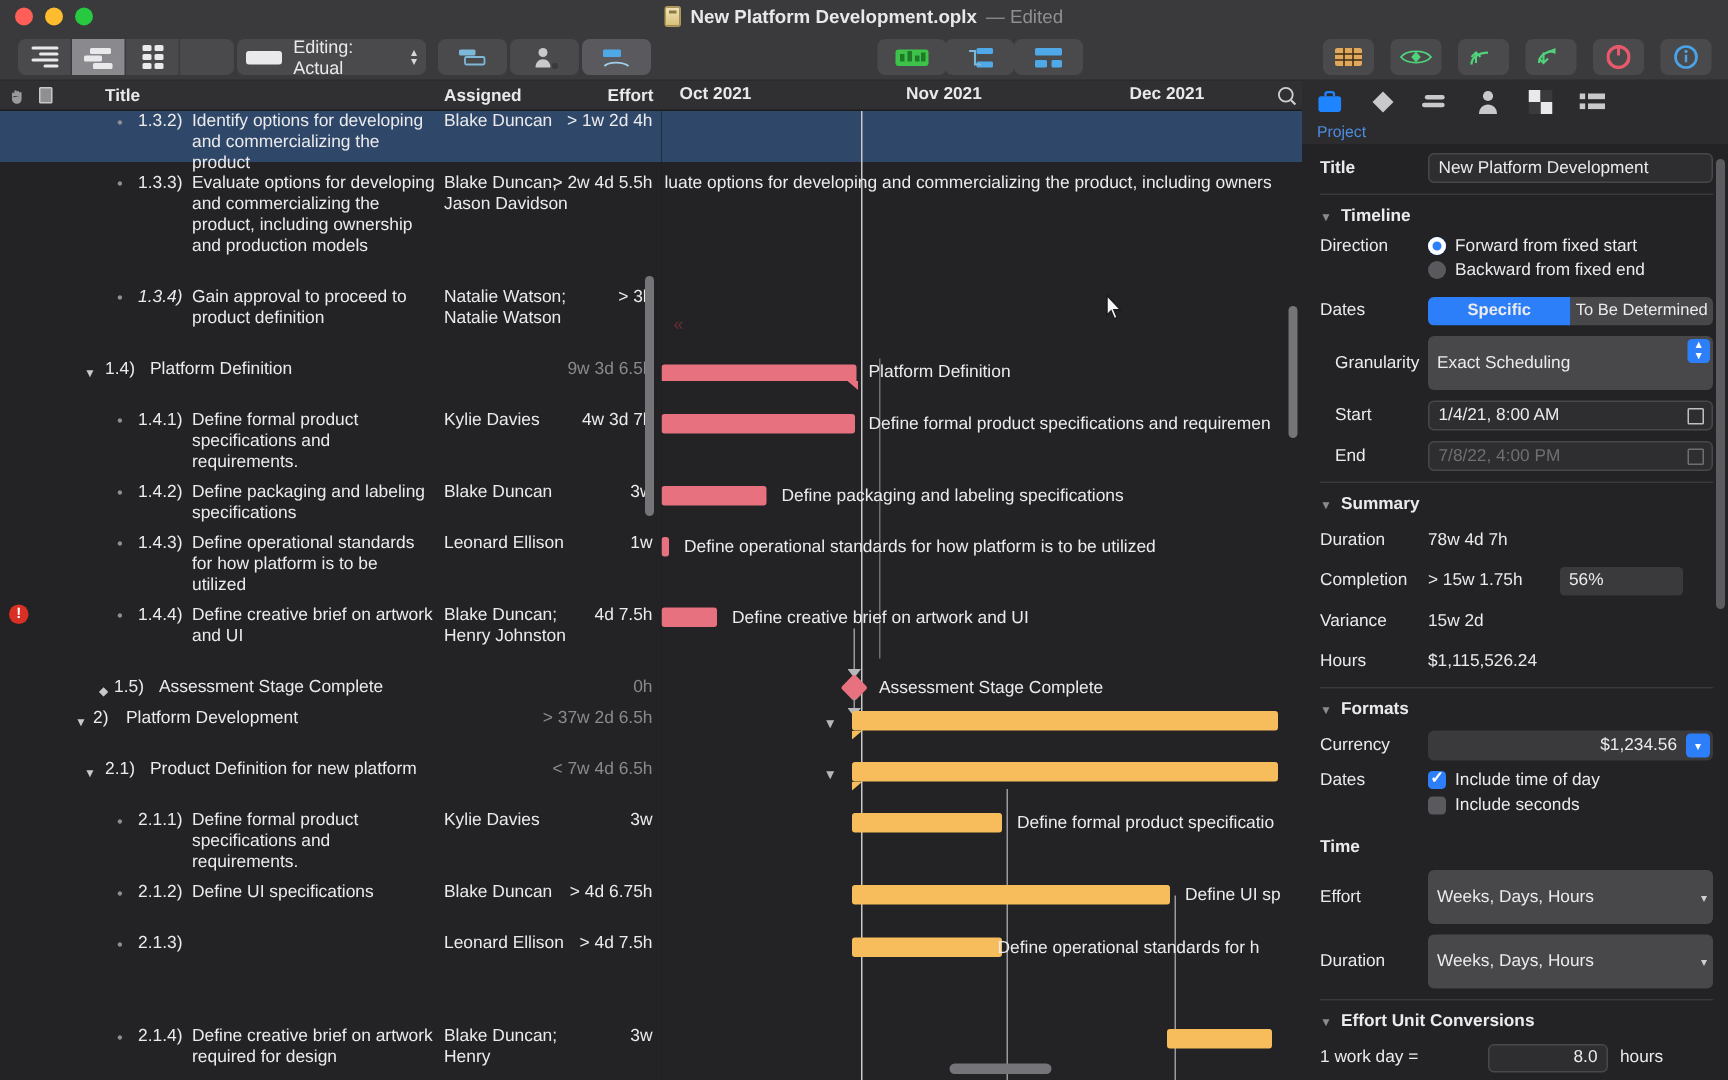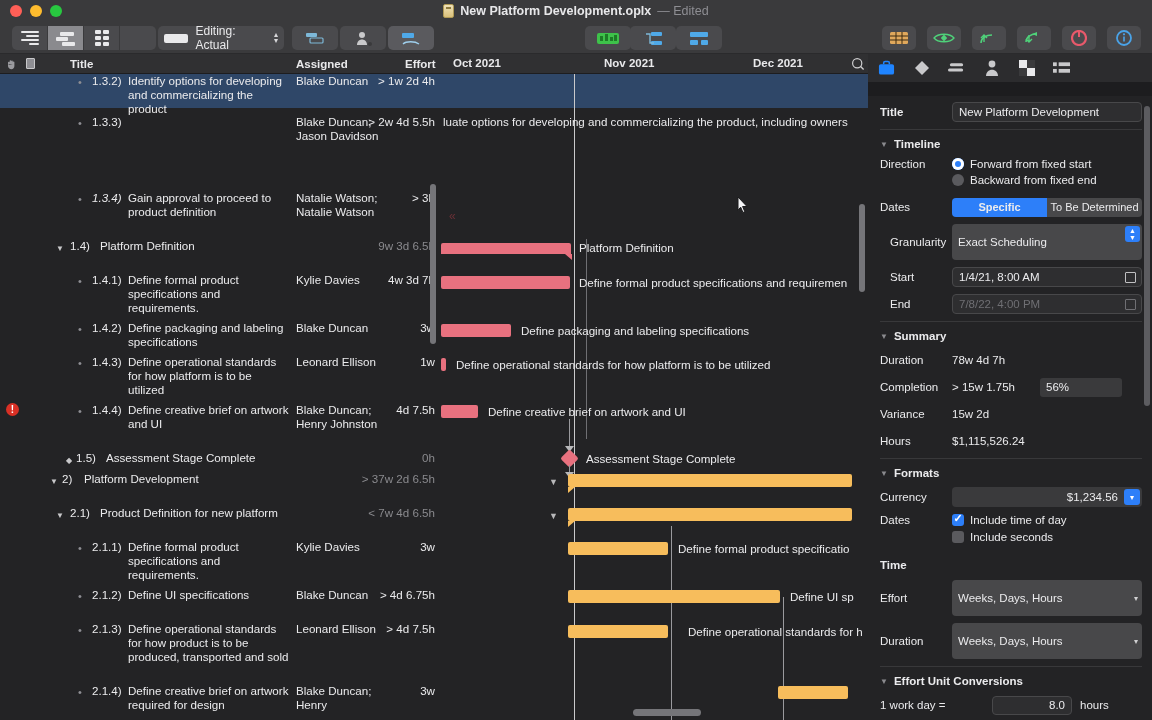--- a/index.html
+++ b/index.html
@@ -405,20 +405,21 @@
       <span class="bullet" style="left:78px;top:15px;">•</span>
       <span class="num" style="left:92px;top:14px;">1.3.2)</span>
       <span class="ttl" style="left:128px;top:14px;width:162px;">Identify options for developing and commercializing the product</span>
       <span class="asg" style="top:14px;">Blake Duncan</span>
       <span class="eff" style="top:14px;">&gt; 1w 2d 4h</span>
     </div>
 
     <div class="row" style="top:41px;height:76px;">
       <span class="bullet" style="left:78px;top:1px;">•</span>
       <span class="num" style="left:92px;top:0;">1.3.3)</span>
+      <span class="ttl" style="left:128px;top:0;width:162px;">Evaluate options for developing and commercializing the product, including ownership and production models</span>
       <span class="asg" style="top:0;">Blake Duncan; Jason Davidson</span>
       <span class="eff" style="top:0;text-align:right;">&gt; 2w 4d 5.5h</span>
     </div>
 
     <div class="row" style="top:117px;height:48px;">
       <span class="bullet" style="left:78px;top:1px;">•</span>
       <span class="num" style="left:92px;top:0;font-style:italic;">1.3.4)</span>
       <span class="ttl" style="left:128px;top:0;width:162px;">Gain approval to proceed to product definition</span>
       <span class="asg" style="top:0;">Natalie Watson; Natalie Watson</span>
       <span class="eff" style="top:0;">&gt; 3h</span>
@@ -497,21 +498,20 @@
       <span class="bullet" style="left:78px;top:1px;">•</span>
       <span class="num" style="left:92px;top:0;">2.1.2)</span>
       <span class="ttl" style="left:128px;top:0;width:162px;">Define UI specifications</span>
       <span class="asg" style="top:0;">Blake Duncan</span>
       <span class="eff" style="top:0;width:105px;">&gt; 4d 6.75h</span>
     </div>
 
     <div class="row" style="top:548px;height:62px;">
       <span class="bullet" style="left:78px;top:1px;">•</span>
       <span class="num" style="left:92px;top:0;">2.1.3)</span>
-      <span class="ttl" style="left:128px;top:0;width:162px;">Define operational standards for how product is to be produced, transported and sold</span>
       <span class="asg" style="top:0;">Leonard Ellison</span>
       <span class="eff" style="top:0;width:105px;">&gt; 4d 7.5h</span>
     </div>
 
     <div class="row" style="top:610px;height:36px;">
       <span class="bullet" style="left:78px;top:1px;">•</span>
       <span class="num" style="left:92px;top:0;">2.1.4)</span>
       <span class="ttl" style="left:128px;top:0;width:162px;">Define creative brief on artwork required for design</span>
       <span class="asg" style="top:0;">Blake Duncan; Henry</span>
       <span class="eff" style="top:0;">3w</span>
@@ -566,21 +566,21 @@
     <div class="gbar orange" style="left:127px;top:468px;width:100px;"></div>
     <div class="glabel" style="left:237px;top:468px;">Define formal product specificatio</div>
 
     <div class="dep" style="left:230px;top:452px;width:1px;height:266px;"></div>
 
     <div class="gbar orange" style="left:127px;top:516px;width:212px;"></div>
     <div class="glabel" style="left:349px;top:516px;">Define UI sp</div>
     <div class="dep" style="left:342px;top:523px;width:1px;height:126px;"></div>
 
     <div class="gbar orange" style="left:127px;top:551px;width:100px;"></div>
-    <div class="glabel" style="left:247px;top:551px;">Define operational standards for h</div>
+    <div class="glabel" style="left:224px;top:551px;">Define operational standards for h</div>
 
     <div class="gbar orange" style="left:337px;top:612px;width:70px;"></div>
 
     <div class="vscroll" style="right:3px;top:130px;height:88px;"></div>
     <div class="hscroll" style="left:192px;bottom:4px;width:68px;"></div>
   </div>
 
   <div class="vscroll" style="left:430px;top:184px;height:160px;"></div>
 
   <svg class="cursor" style="left:737px;top:196px;" viewBox="0 0 12 18">
@@ -621,20 +621,21 @@
     </div>
     <div class="insp-tab">
       <svg width="18" height="14" viewBox="0 0 18 14">
           <rect x="0" y="1" width="4" height="4" fill="#c9c9cb"></rect>
           <rect x="6" y="1" width="12" height="4" fill="#c9c9cb"></rect>
           <rect x="0" y="8" width="4" height="4" fill="#c9c9cb"></rect>
           <rect x="6" y="8" width="12" height="4" fill="#c9c9cb"></rect>
         </svg>
     </div>
   </div>
+  <div class="insp-label">Project</div>
 
   <div class="inspector">
 
     <div class="f-row">
       <span class="f-label bold">Title</span>
       <span class="txtfield">New Platform Development</span>
     </div>
 
     <div class="sep"></div>
 

